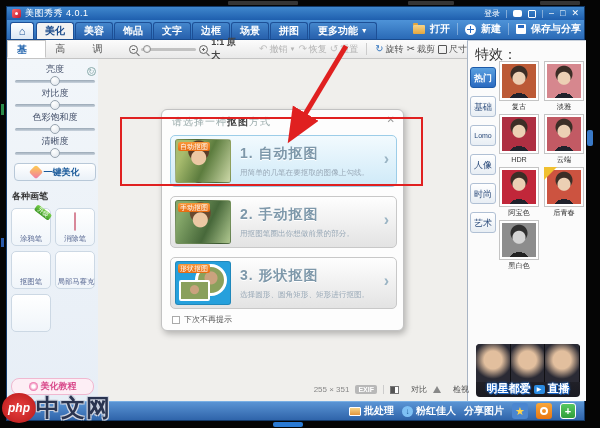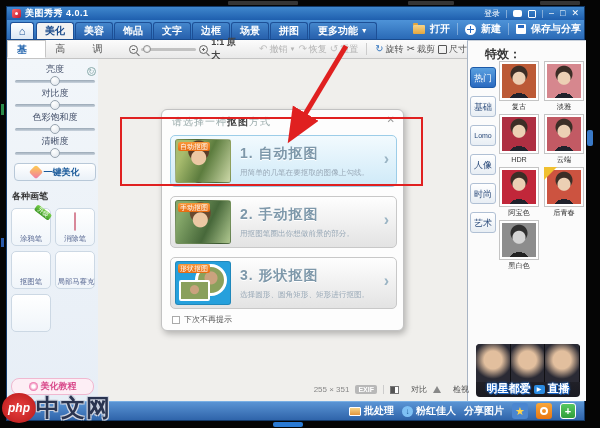--- a/index.html
+++ b/index.html
@@ -6,21 +6,21 @@
   html,body{width:600px;height:428px;background:#000;font-family:"Liberation Sans","DejaVu Sans",sans-serif;-webkit-font-smoothing:antialiased}
   .stage{position:relative;width:600px;height:428px;background:#050505;overflow:hidden}
   .frag{position:absolute;top:1px;height:4px;background:#555;opacity:.6;border-radius:1px}
   .speck{position:absolute}
   
   .window{position:absolute;left:6px;top:6px;width:579px;height:415px;background:#f0f0f0;border:1px solid #123a6a}
   
   .titlebar{position:absolute;left:0;top:0;width:100%;height:13px;background:linear-gradient(#3f87cd,#1f5fae);display:flex;align-items:center;padding:0 5px;color:#fff}
   .applogo{width:9px;height:9px;border-radius:2px;background:linear-gradient(135deg,#ff6a6a,#c01830);margin-right:4px;position:relative}
   .applogo::after{content:"";position:absolute;left:3px;top:3px;width:3px;height:3px;background:#fff;border-radius:50%}
-  .apptitle{font-size:9px;font-weight:bold;letter-spacing:.5px}
+  .apptitle{font-size:9px;font-weight:normal;letter-spacing:.5px}
   .tb-right{margin-left:auto;display:flex;align-items:center;gap:6px;font-size:8px}
   .tb-sep{width:1px;height:8px;background:rgba(255,255,255,.4)}
   .ic-chat{width:9px;height:7px;background:#fff;border-radius:2px;position:relative}
   .ic-chat::after{content:"";position:absolute;bottom:-3px;left:2px;border:3px solid transparent;border-top-color:#fff;border-right-width:0}
   .ic-appbox{width:8px;height:8px;border:1px solid #fff;border-radius:1px}
   .winbtn{font-size:9px;line-height:9px;cursor:default}
   
   .menubar{position:absolute;left:0;top:13px;width:100%;height:20px;background:linear-gradient(#4e93d8,#2a6ab6);border-bottom:1px solid #1a4c8e;display:flex;align-items:flex-end;padding:0 3px}
   .hometab{width:24px;height:17px;background:linear-gradient(#fff,#dce8f4);border:1px solid #1d4f96;border-bottom:none;border-radius:3px 3px 0 0;text-align:center;font-size:11px;line-height:16px;color:#1d5496;margin-right:2px}
   .mtab{height:17px;line-height:16px;padding:0 8px;font-size:10px;font-weight:bold;color:#fff;background:linear-gradient(#4486cc,#2760ac);border:1px solid #1d4f96;border-bottom:none;border-radius:3px 3px 0 0;margin-right:1px;white-space:nowrap}
@@ -106,25 +106,25 @@
   .anno-arrow{position:absolute;left:276px;top:42px;width:82px;height:104px;z-index:41}
   
   .statusline{position:absolute;left:290px;top:377px;width:172px;display:flex;align-items:center;justify-content:flex-end;gap:6px;font-size:8px;color:#888;z-index:5}
   .exif{background:#b8b8b8;color:#fff;font-size:7px;font-weight:bold;border-radius:2px;padding:0 3px;line-height:9px}
   .s-sep{width:1px;height:9px;background:#ccc}
   .ic-compare{width:9px;height:8px;border:1px solid #777;background:linear-gradient(90deg,#555 50%,#fff 50%)}
   .ic-view{width:0;height:0;border-left:4px solid transparent;border-right:4px solid transparent;border-bottom:7px solid #888}
   .s-item{display:flex;align-items:center;gap:12px;color:#555}
   
   .rightpanel{position:absolute;left:460px;top:33px;width:119px;height:361px;background:#fbfbfb;border-left:1px solid #a8b4c4;border-top:1px solid #c8d0da}
-  .fx-header{position:absolute;left:17px;top:5px;font-size:12px;font-weight:bold;color:#333}
+  .fx-header{position:absolute;left:7px;top:5px;font-size:14px;font-weight:normal;color:#333}
   .fxtabs{position:absolute;left:2px;top:26px;width:27px}
   .fxtab{width:26px;height:21px;line-height:20px;text-align:center;font-size:9px;color:#2a4a7a;background:linear-gradient(#fff,#e8eef4);border:1px solid #b0c0d4;border-radius:3px;margin-bottom:8px;white-space:nowrap}
   .fxtab.small{font-size:7px}
-  .fxtab.active{background:linear-gradient(#5aa0e0,#2a6ac0);color:#fff;border-color:#1d5aa8;font-weight:normal}
+  .fxtab.active{background:linear-gradient(#5aa0e0,#2a6ac0);color:#fff;border-color:#1d5aa8;font-weight:bold}
   .fxgrid{position:absolute;left:31px;top:20px;width:88px;display:flex;flex-wrap:wrap;gap:2px 5px}
   .fx-item{width:40px;text-align:center}
   .fx-thumb{width:40px;height:40px;background:#fff;border:1px solid #c4c4c4;padding:2px;position:relative}
   .fx-face{width:100%;height:100%;background-color:#b03040;background-image:
     radial-gradient(circle at 50% 42%,#ecd0b4 6px,rgba(0,0,0,0) 7px),
     radial-gradient(circle at 50% 30%,#3c2e26 8px,rgba(0,0,0,0) 9px),
     radial-gradient(ellipse 15px 9px at 50% 102%,#20222c 60%,rgba(0,0,0,0) 61%)}
   .fx-face.gray{filter:grayscale(1)}
   .fx-label{font-size:8px;color:#333;line-height:11px;white-space:nowrap;transform:scale(.9)}
   .fx-ribbon{position:absolute;left:-1px;top:-1px;width:0;height:0;border-top:13px solid #f0c030;border-right:13px solid transparent;z-index:2}

